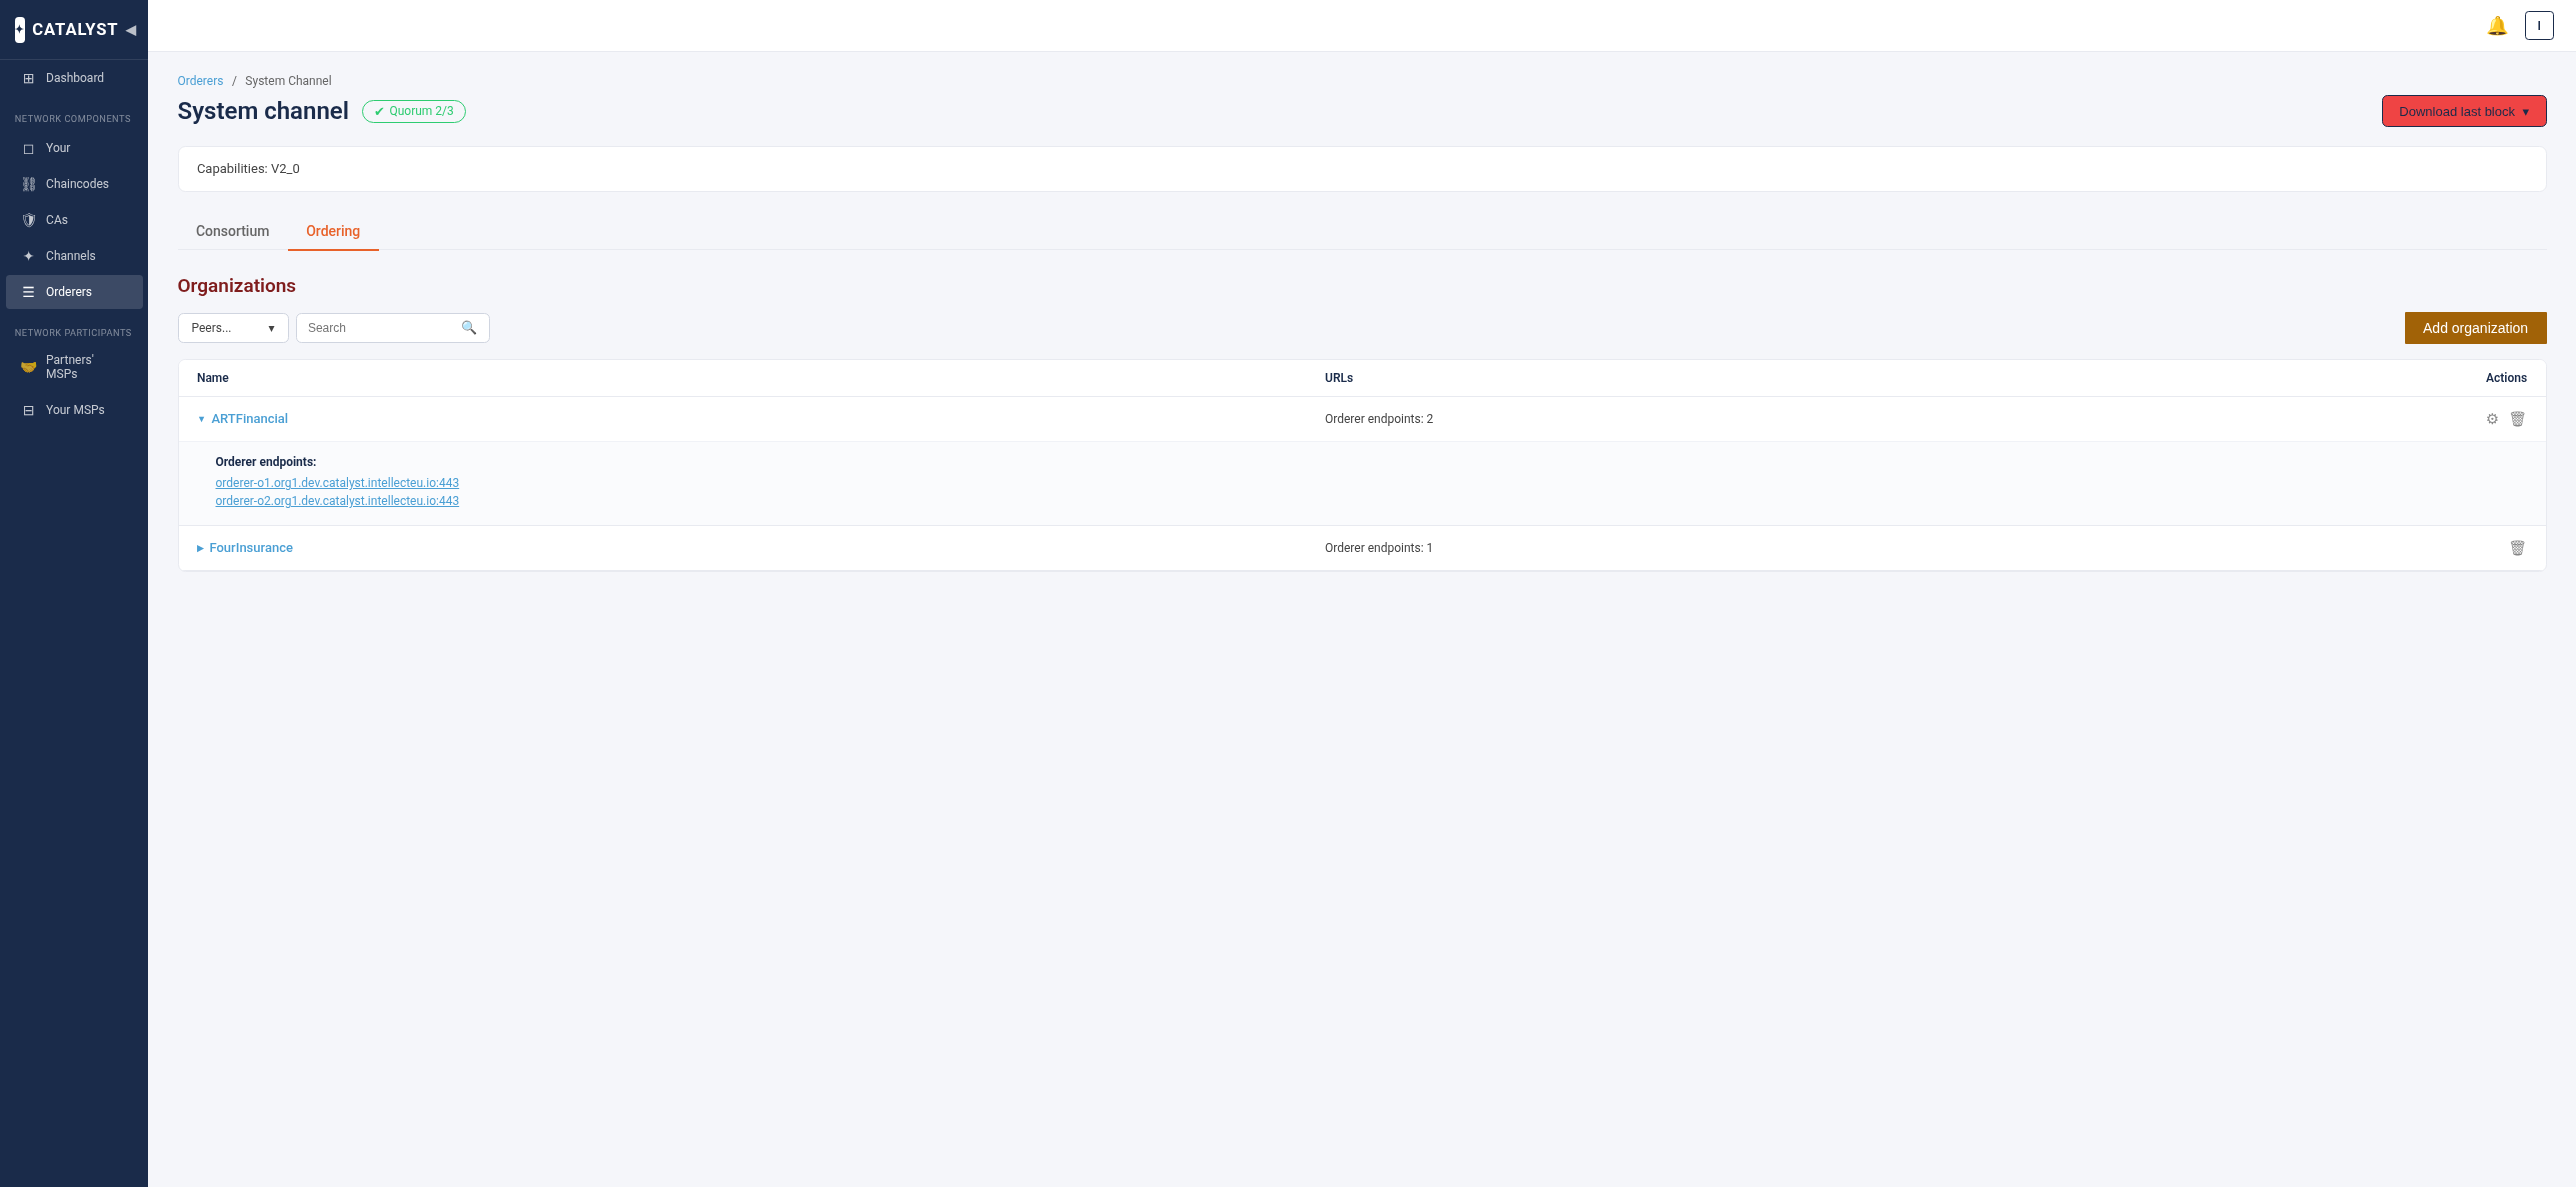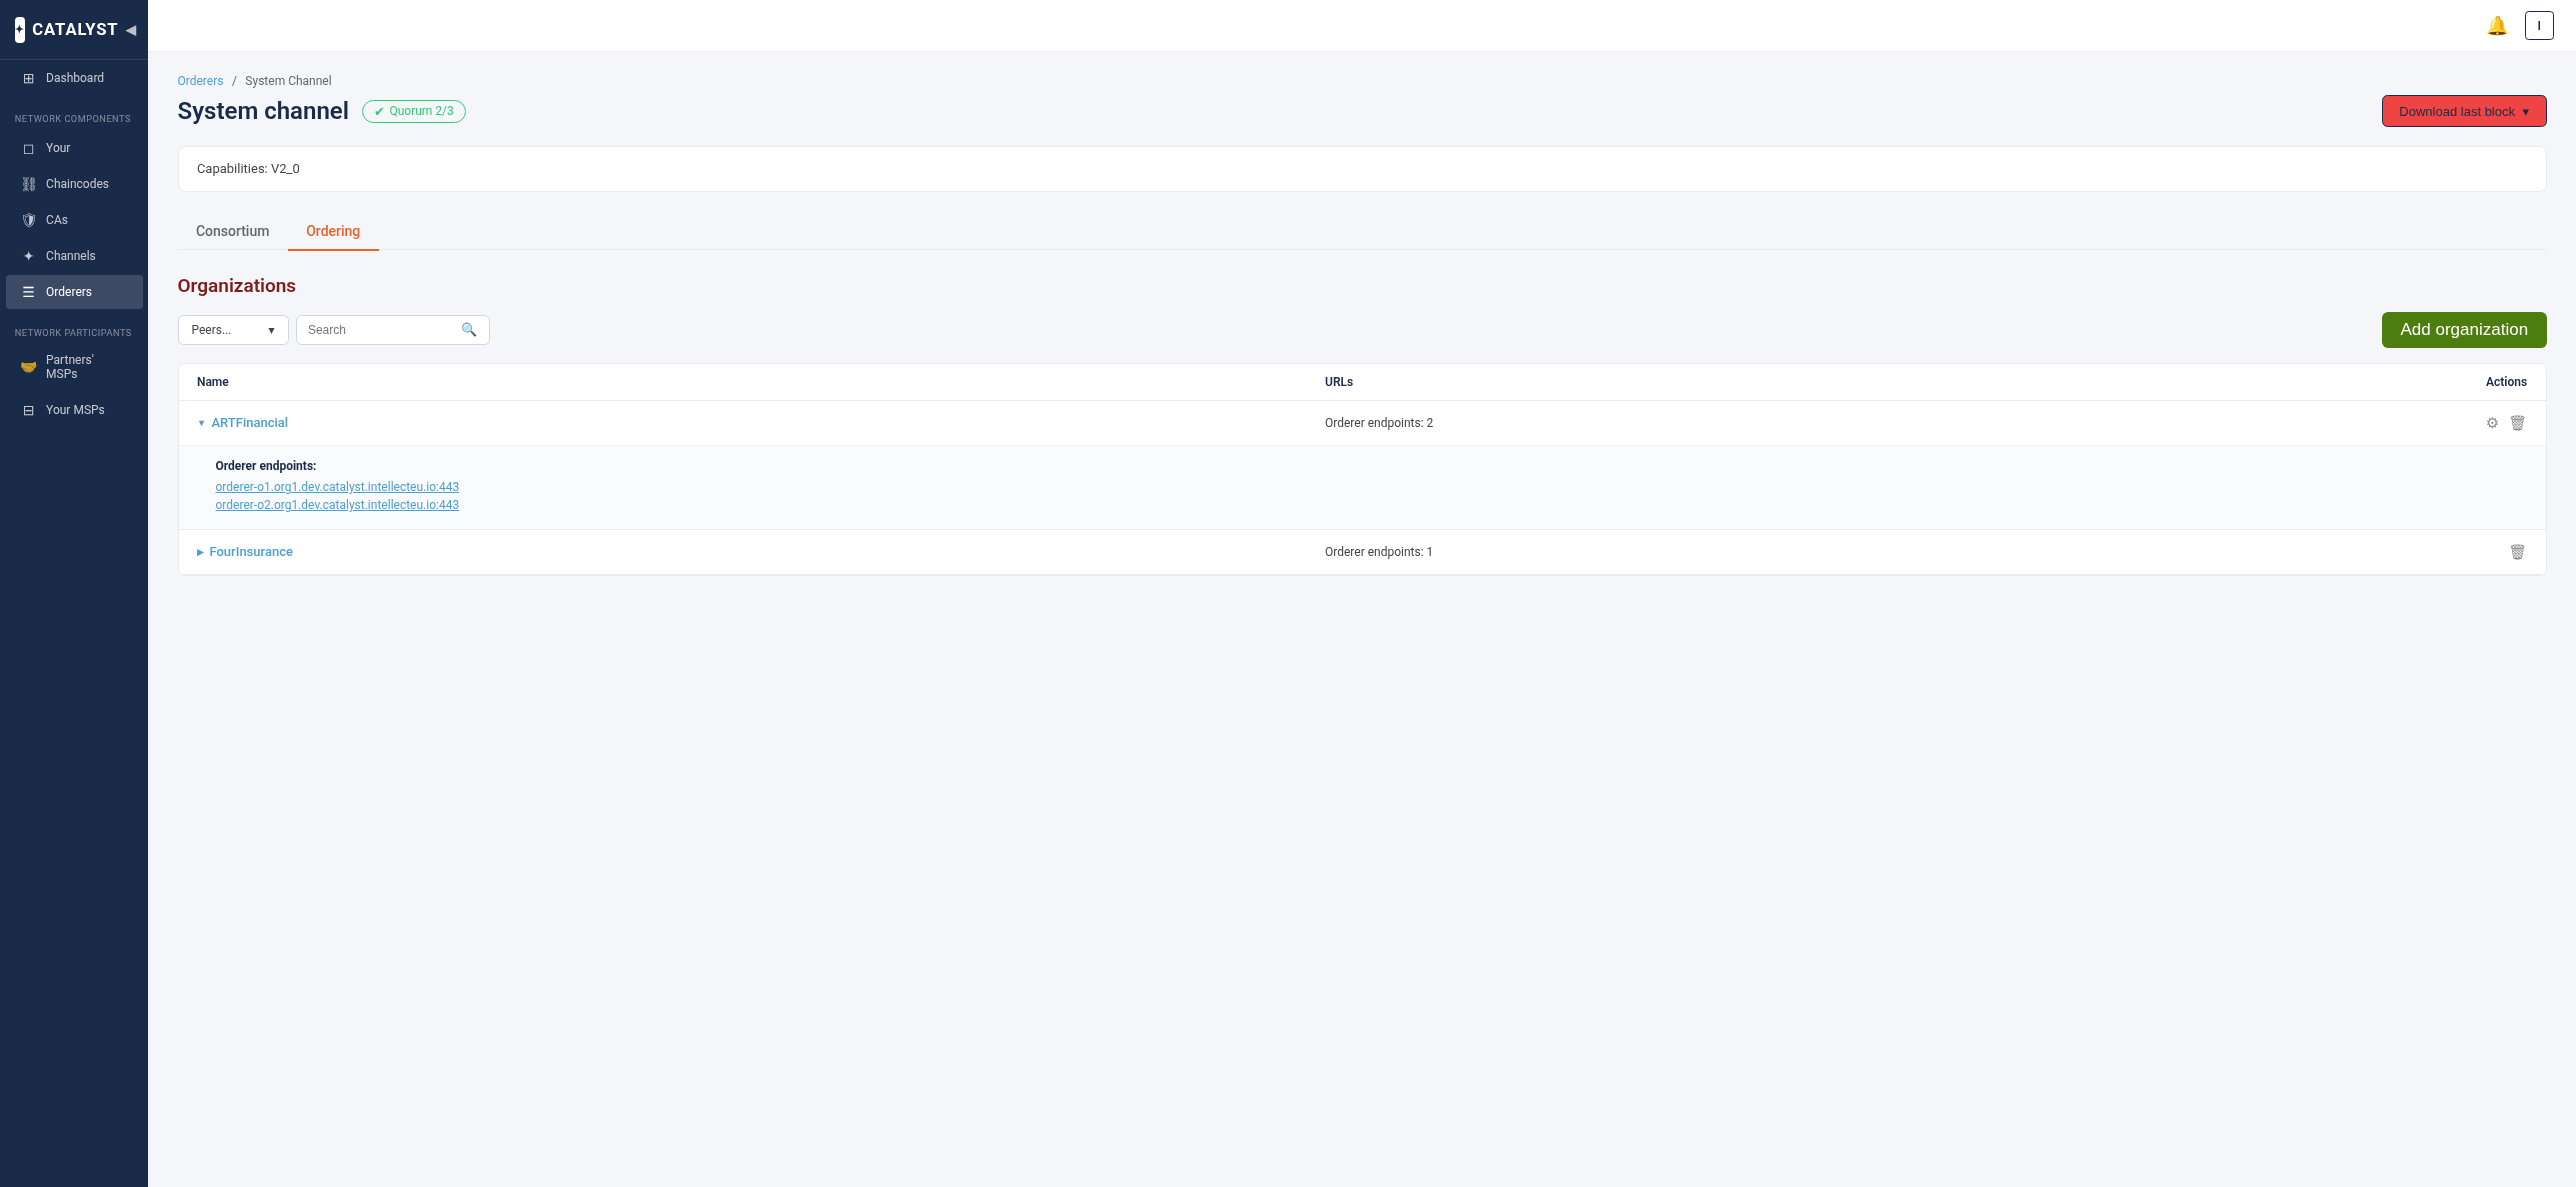--- a/index.html
+++ b/index.html
@@ -191,26 +191,26 @@
     }
     .search-box input {
       border: none;
       outline: none;
       font-size: 12px;
       color: #444;
       width: 148px;
     }
     .search-icon { color: #999; font-size: 13px; }
     .add-org-btn {
-      background: #4d7c0f;
+      background: #a16207;
       color: #fff;
       border: none;
-      border-radius: 6px;
+      border-radius: 1px;
       padding: 8.3px 18.4px;
-      font-size: 17px;
+      font-size: 14px;
       font-weight: 500;
       cursor: pointer;
     }
 
     
     .org-table {
       background: #fff;
       border: 0.9px solid #e8eaf0;
       border-radius: 7.4px;
       overflow: hidden;

